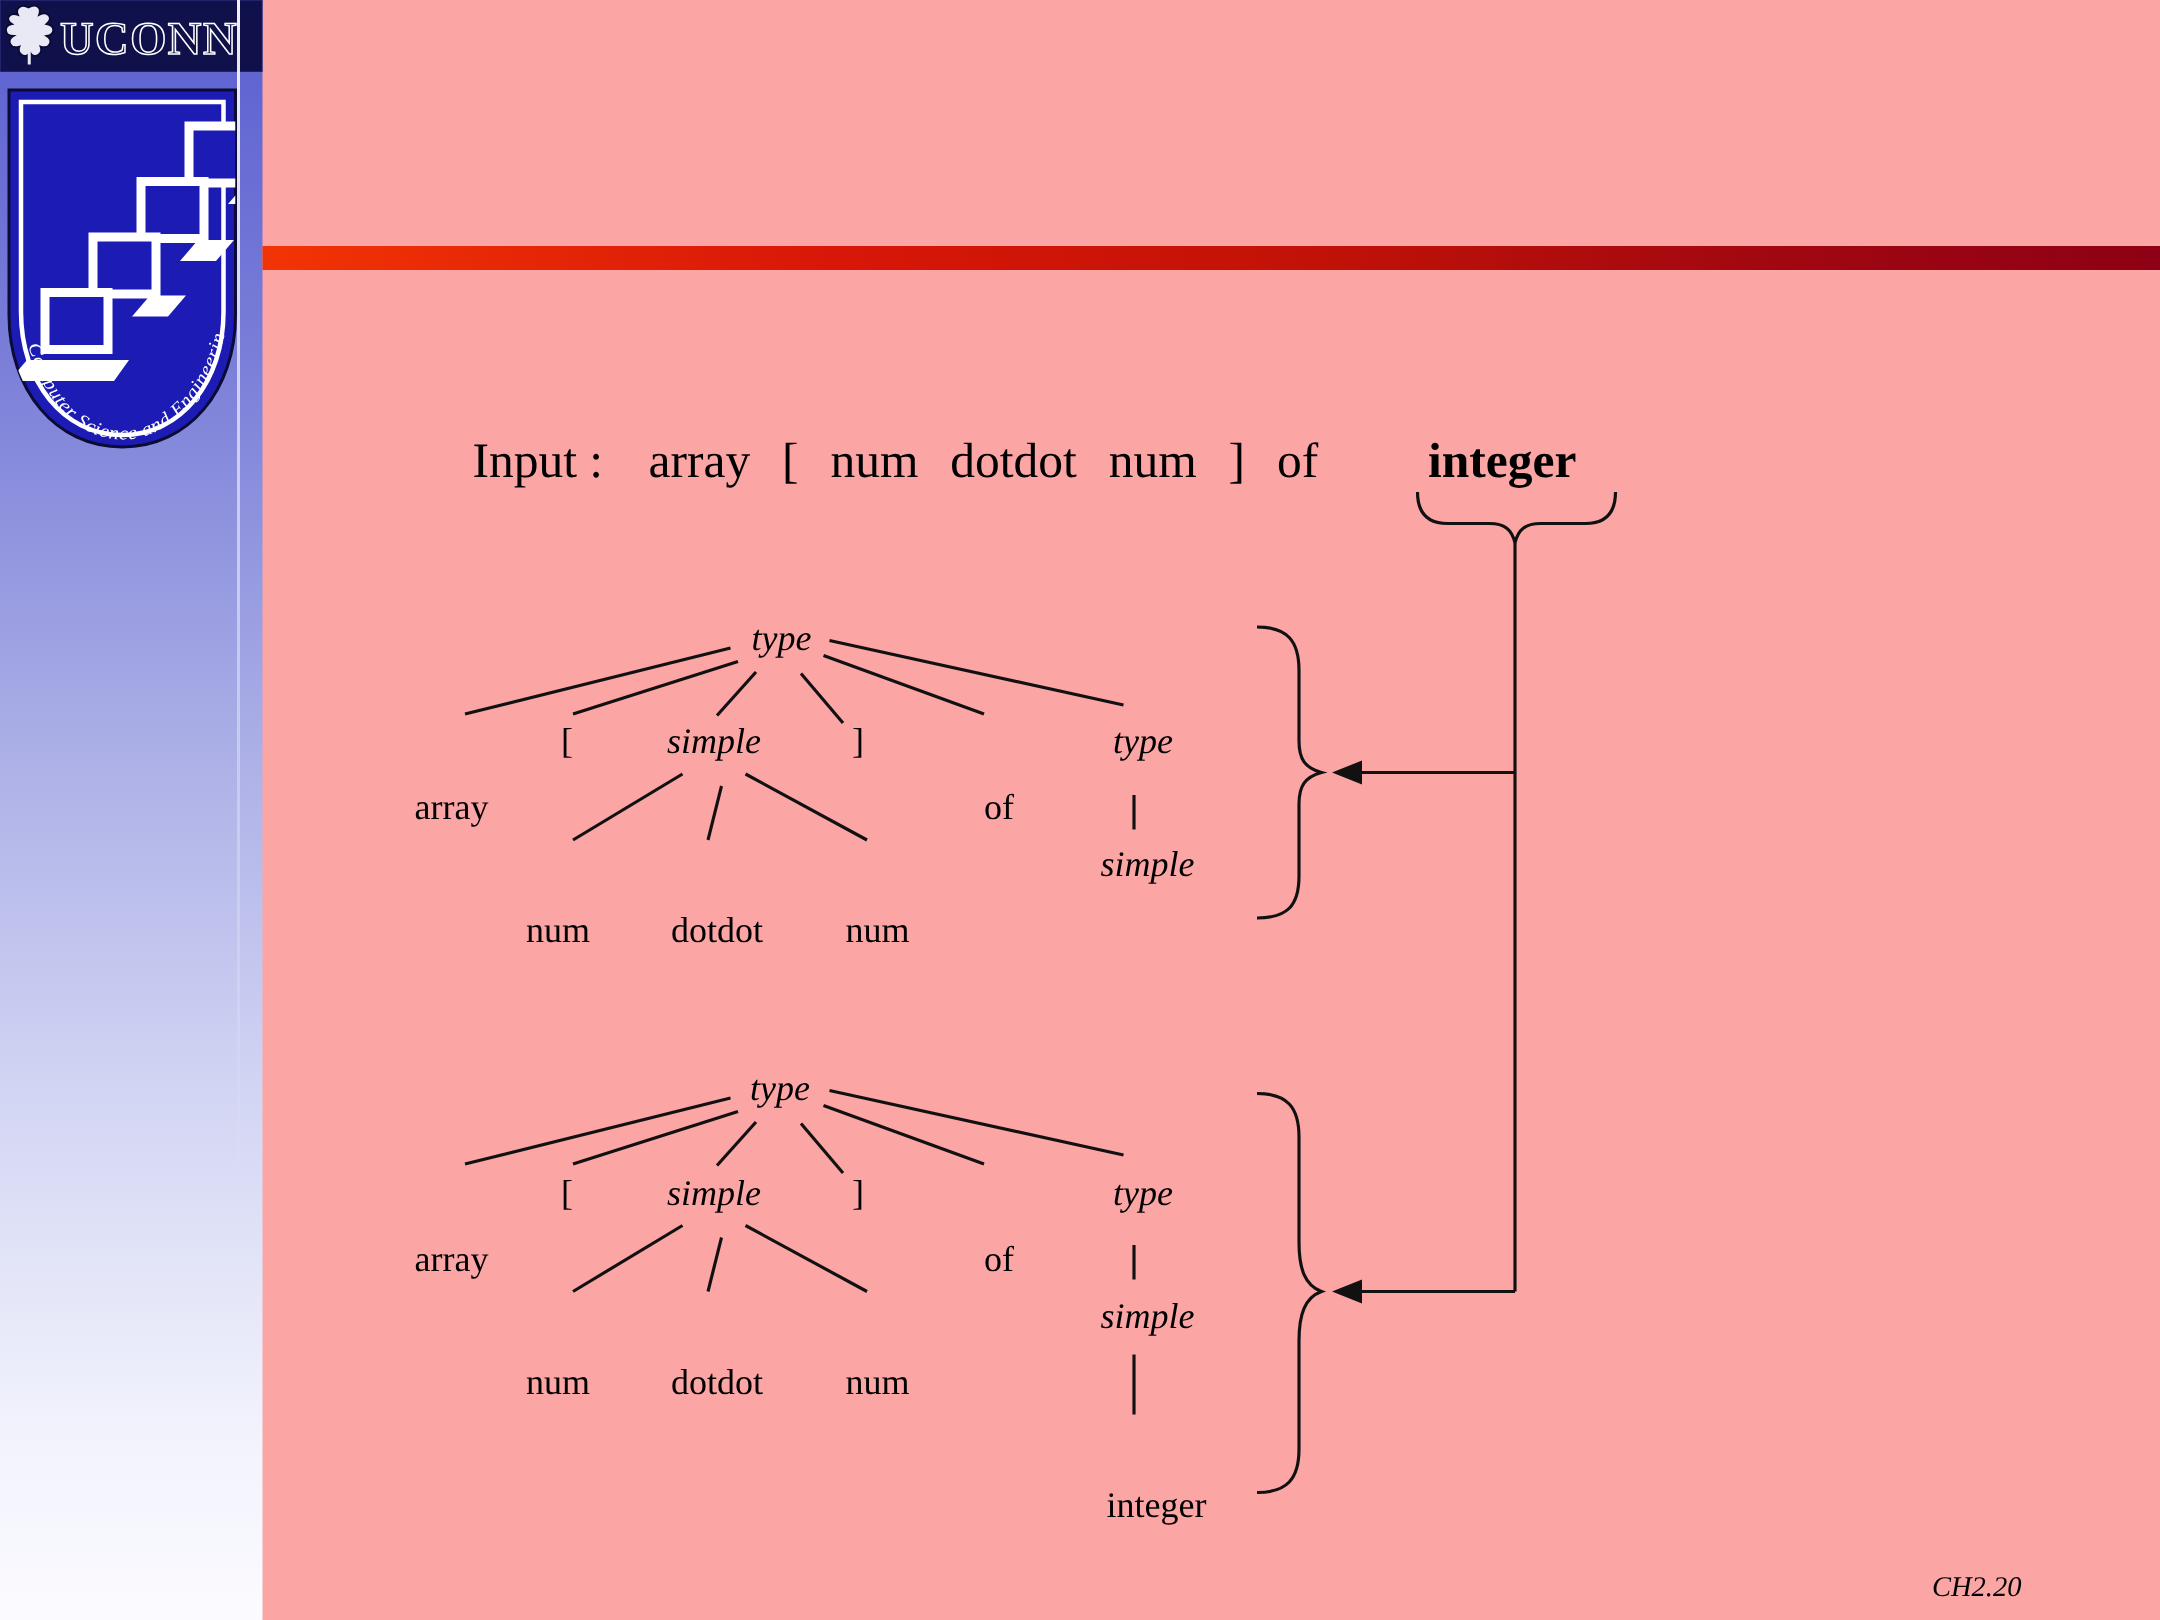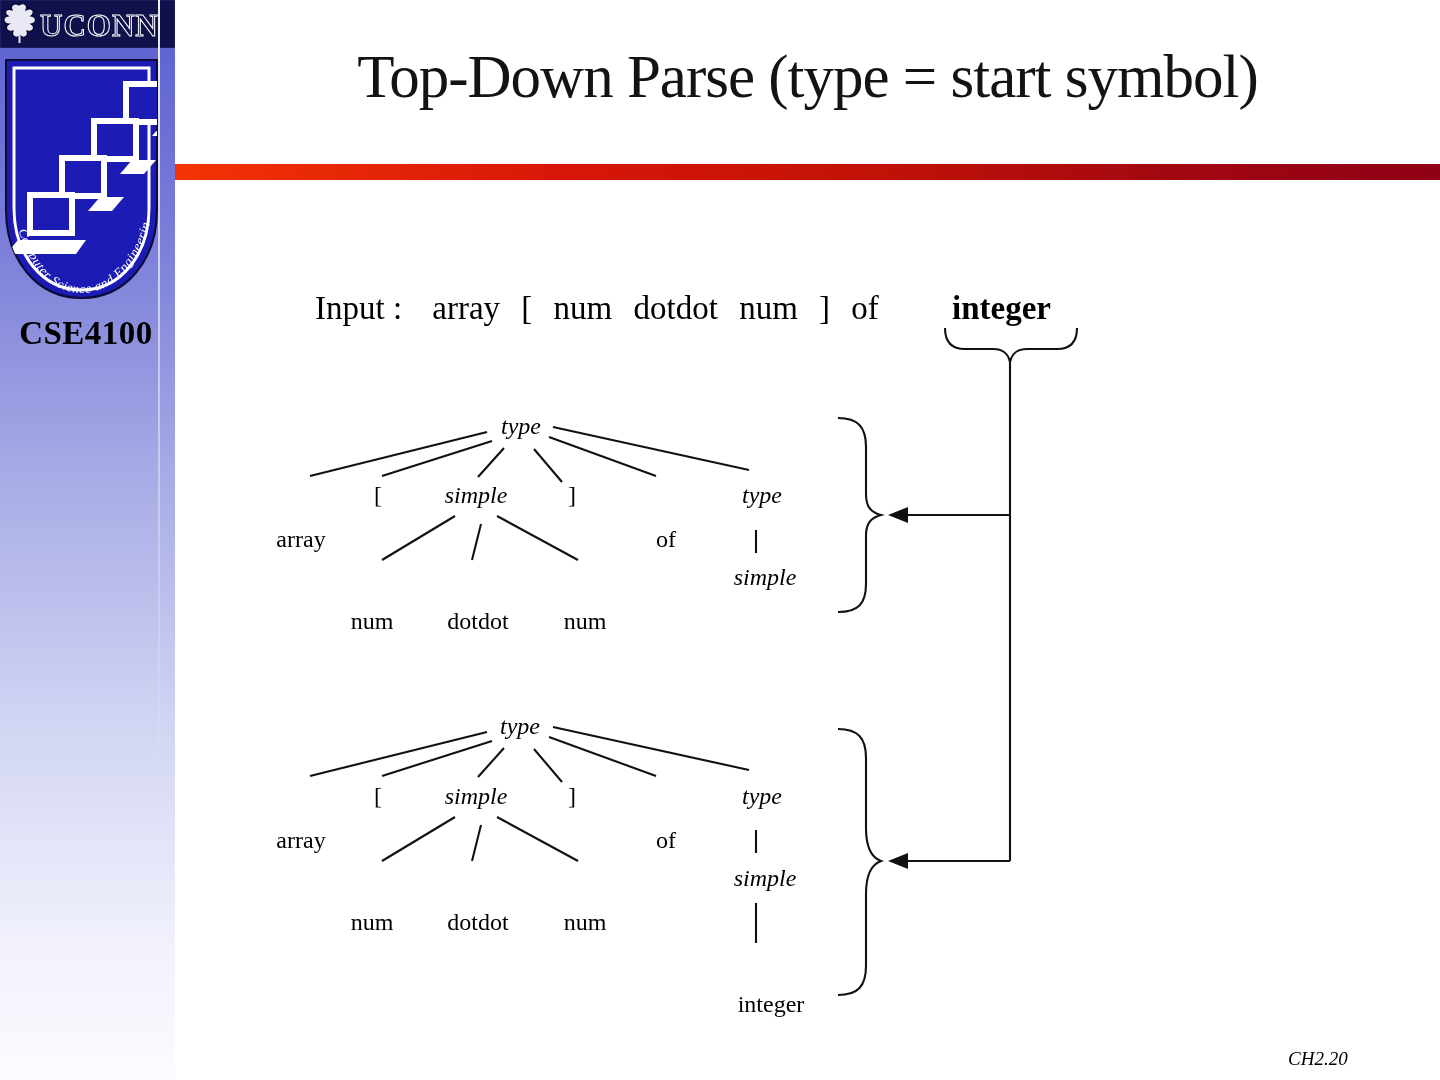--- a/index.html
+++ b/index.html
@@ -1,17 +1,17 @@
 <!DOCTYPE html>
 <html><head>
 <meta charset="utf-8">
 <style>
   html,body{margin:0;padding:0;background:#888;}
   #slide{
-    position:relative;width:1440px;height:1080px;background:#ffffff;
+    position:relative;width:1440px;height:1080px;background:#fca5a5;
     font-family:"Liberation Serif",serif;overflow:hidden;
   }
   
   #sidebar{
     position:absolute;left:0;top:0;width:175px;height:1080px;
     background:linear-gradient(180deg,#5a5ed0 0%,#7a7ed8 22%,#a9ade6 45%,#d3d6f3 68%,#f1f2fc 88%,#fbfbff 100%);
   }
   #pinstripe{
     position:absolute;left:158px;top:0;width:2px;height:790px;
     background:linear-gradient(rgba(255,255,255,.95),rgba(255,255,255,0));
@@ -88,25 +88,23 @@
           <rect x="62" y="108" width="42" height="38" stroke-width="6"></rect>
           <rect x="30" y="145" width="42" height="38" stroke-width="6"></rect>
           <path d="M18,190 L86,190 L76,204 L6,204 Z" fill="#ffffff" stroke="none"></path>
         </g>
       </g>
       <text font-size="12.5" font-style="italic" fill="#ffffff" letter-spacing="0.4" font-family="Liberation Serif, serif">
         <textPath href="#shieldArc" startOffset="2" textLength="208" lengthAdjust="spacingAndGlyphs">Computer Science and Engineering</textPath>
       </text>
     </svg>
 
-    <div id="course-code">CSE4100</div>
     <div id="pinstripe"></div>
   </div>
 
-  <div id="page-title">Top-Down Parse (type = start symbol)</div>
   <div id="accent-bar"></div>
 
   <div id="input-line">
     <span class="lbl">Input :</span>
     <span class="tok b">array</span>
     <span class="tok">[</span>
     <span class="tok b">num</span>
     <span class="tok b">dotdot</span>
     <span class="tok b">num</span>
     <span class="tok">]</span>

